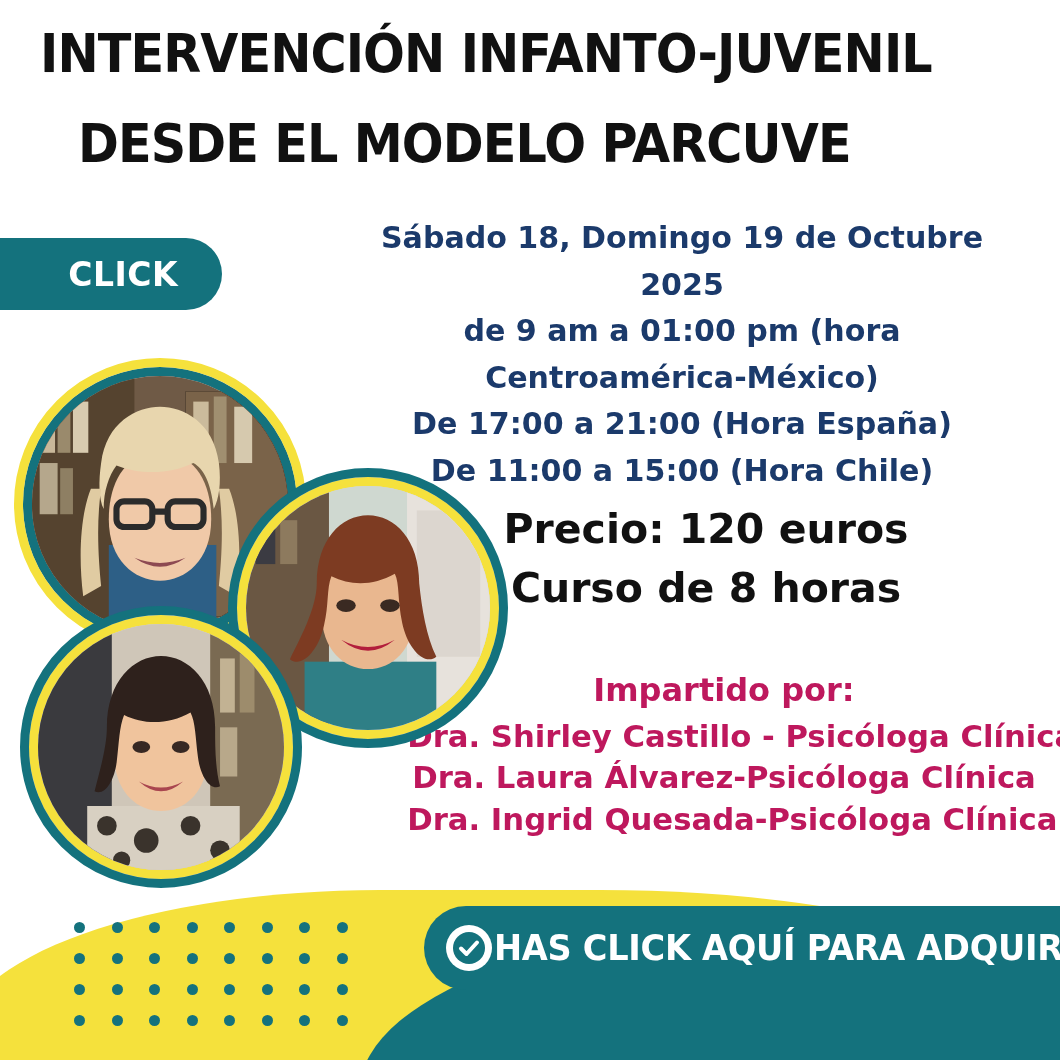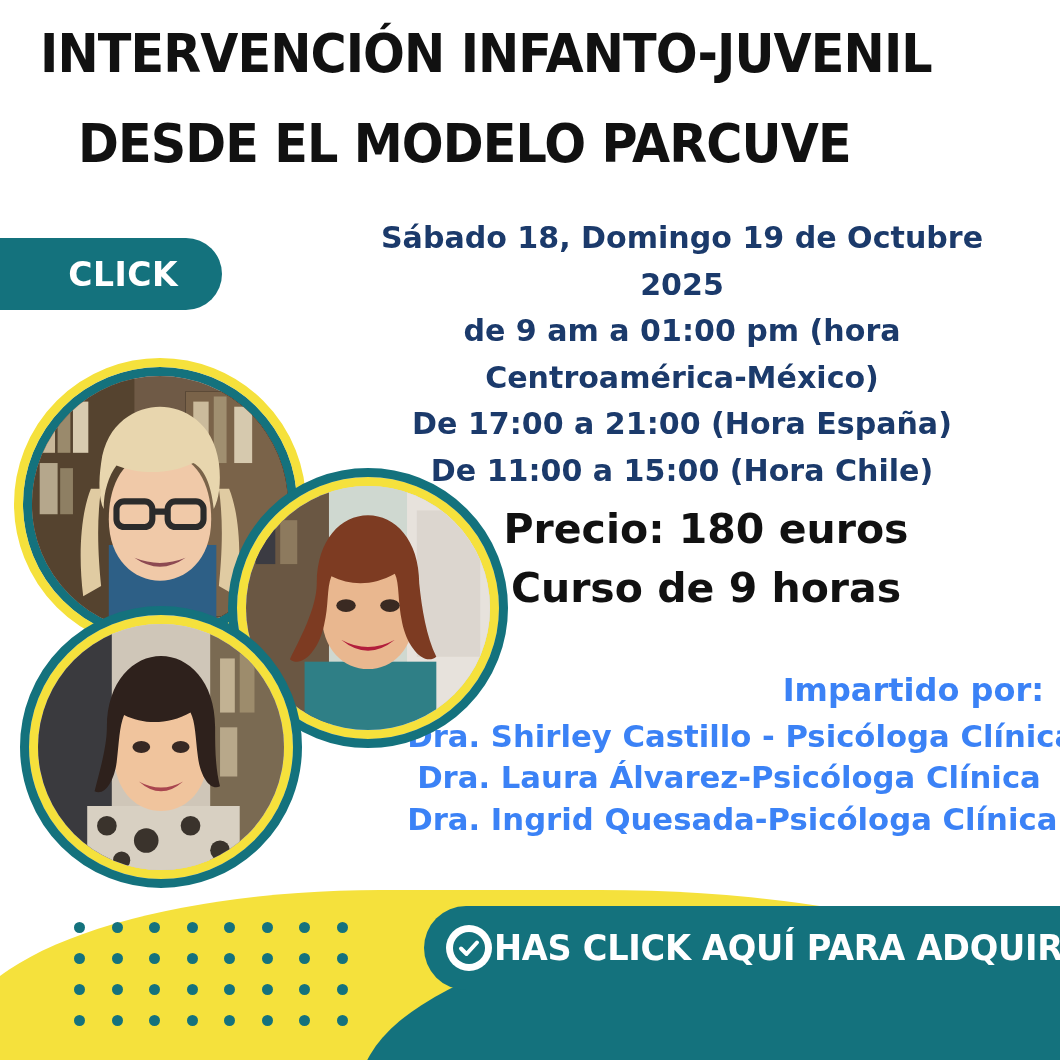--- a/index.html
+++ b/index.html
@@ -153,22 +153,22 @@
     font-size: 41px;
     line-height: 1.45;
   }
 
   .presenters {
     position: absolute;
     right: 16px;
     top: 666px;
     width: 640px;
     z-index: 6;
-    text-align: right;
-    color: #3b82f6;
+    text-align: center;
+    color: #be185d;
     font-family: "DejaVu Sans", sans-serif;
     font-weight: bold;
   }
   .presenters .lead {
     font-size: 32px;
     line-height: 1.55;
   }
   .presenters .name {
     font-size: 31px;
     line-height: 1.35;
@@ -310,22 +310,22 @@
   </div>
 
   <div class="schedule">
     <div>Sábado 18, Domingo 19 de Octubre 2025</div>
     <div>de 9 am a 01:00 pm (hora Centroamérica-México)</div>
     <div>De 17:00 a 21:00 (Hora España)</div>
     <div>De  11:00 a 15:00 (Hora Chile)</div>
   </div>
 
   <div class="price-block">
-    <div>Precio: 180 euros</div>
-    <div>Curso de 9 horas</div>
+    <div>Precio: 120 euros</div>
+    <div>Curso de 8 horas</div>
   </div>
 
   <div class="presenters">
     <div class="lead">Impartido por:</div>
     <div class="name">Dra. Shirley Castillo - Psicóloga Clínica</div>
     <div class="name">Dra. Laura Álvarez-Psicóloga Clínica</div>
     <div class="name">Dra. Ingrid Quesada-Psicóloga Clínica</div>
   </div>
 
   <div class="cta">

